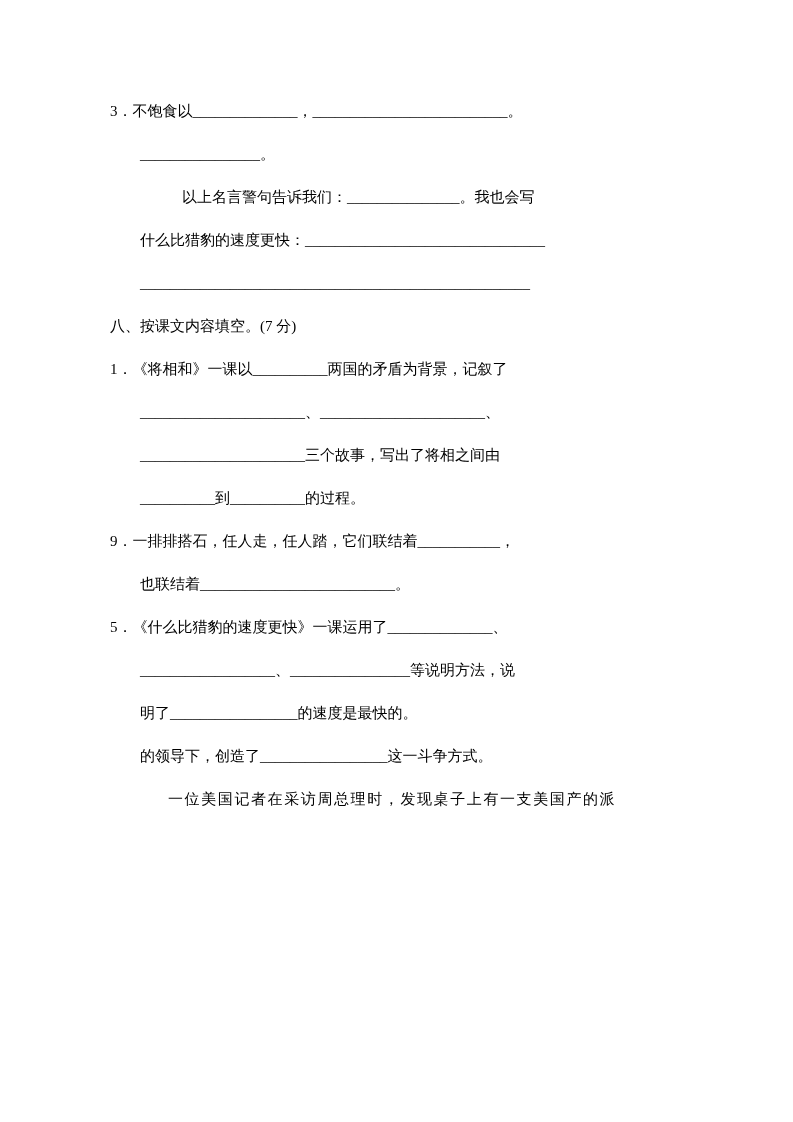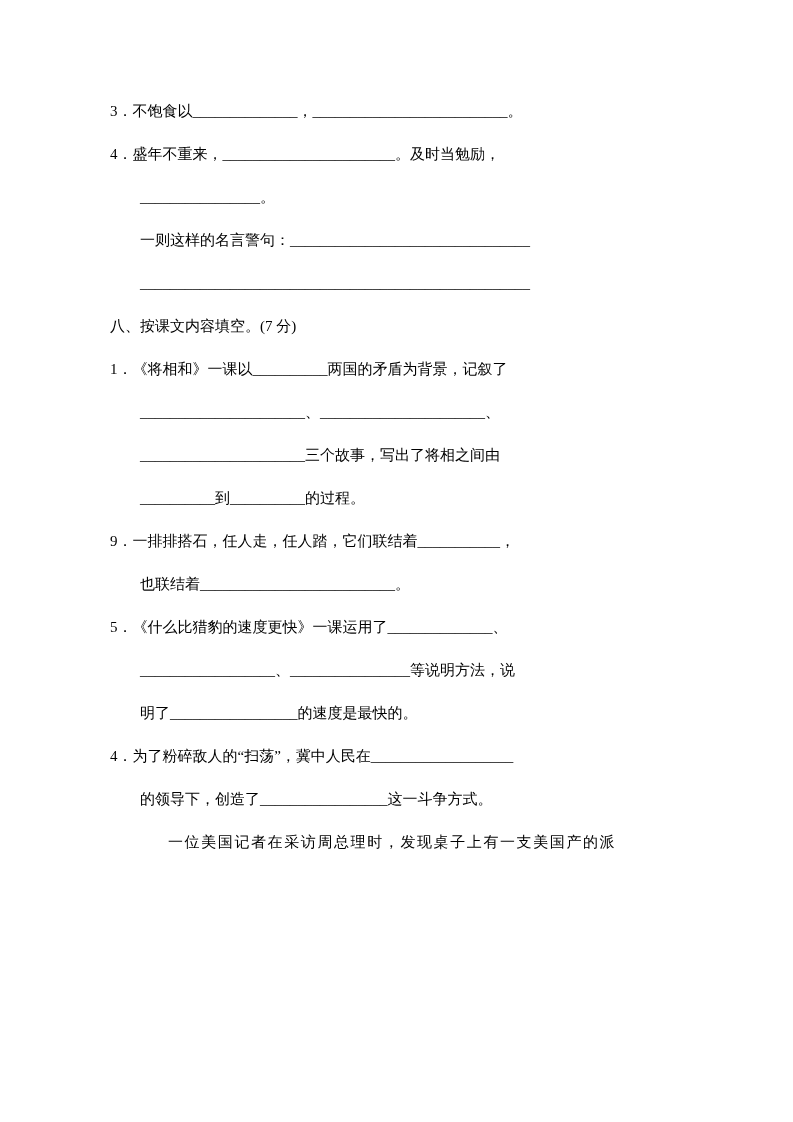--- a/index.html
+++ b/index.html
@@ -34,30 +34,29 @@
   
   .para    { padding-left: 58px; }
   
   .justify { letter-spacing: 1.6px; }
 </style>
 </head>
 <body>
 
 <div class="page">
   <div class="line q">3．不饱食以______________，__________________________。</div>
-  <div class="line q">4．盛年不重来，_______________________。及时当勉励，</div>
   <div class="line cont">________________。</div>
-  <div class="line cont">一则这样的名言警句：________________________________</div>
+  <div class="line indent2">以上名言警句告诉我们：_______________。我也会写</div>
+  <div class="line cont">什么比猎豹的速度更快：________________________________</div>
   <div class="line cont">____________________________________________________</div>
   <div class="line section">八、按课文内容填空。(7 分)</div>
   <div class="line q">1．《将相和》一课以__________两国的矛盾为背景，记叙了</div>
   <div class="line cont">______________________、______________________、</div>
   <div class="line cont">______________________三个故事，写出了将相之间由</div>
   <div class="line cont">__________到__________的过程。</div>
   <div class="line q">9．一排排搭石，任人走，任人踏，它们联结着___________，</div>
   <div class="line cont">也联结着__________________________。</div>
   <div class="line q">5．《什么比猎豹的速度更快》一课运用了______________、</div>
   <div class="line cont">__________________、________________等说明方法，说</div>
   <div class="line cont">明了_________________的速度是最快的。</div>
-  <div class="line q">4．为了粉碎敌人的“扫荡”，冀中人民在___________________</div>
   <div class="line cont">的领导下，创造了_________________这一斗争方式。</div>
   <div class="line para justify">一位美国记者在采访周总理时，发现桌子上有一支美国产的派</div>
 </div>
 
 </body></html>

